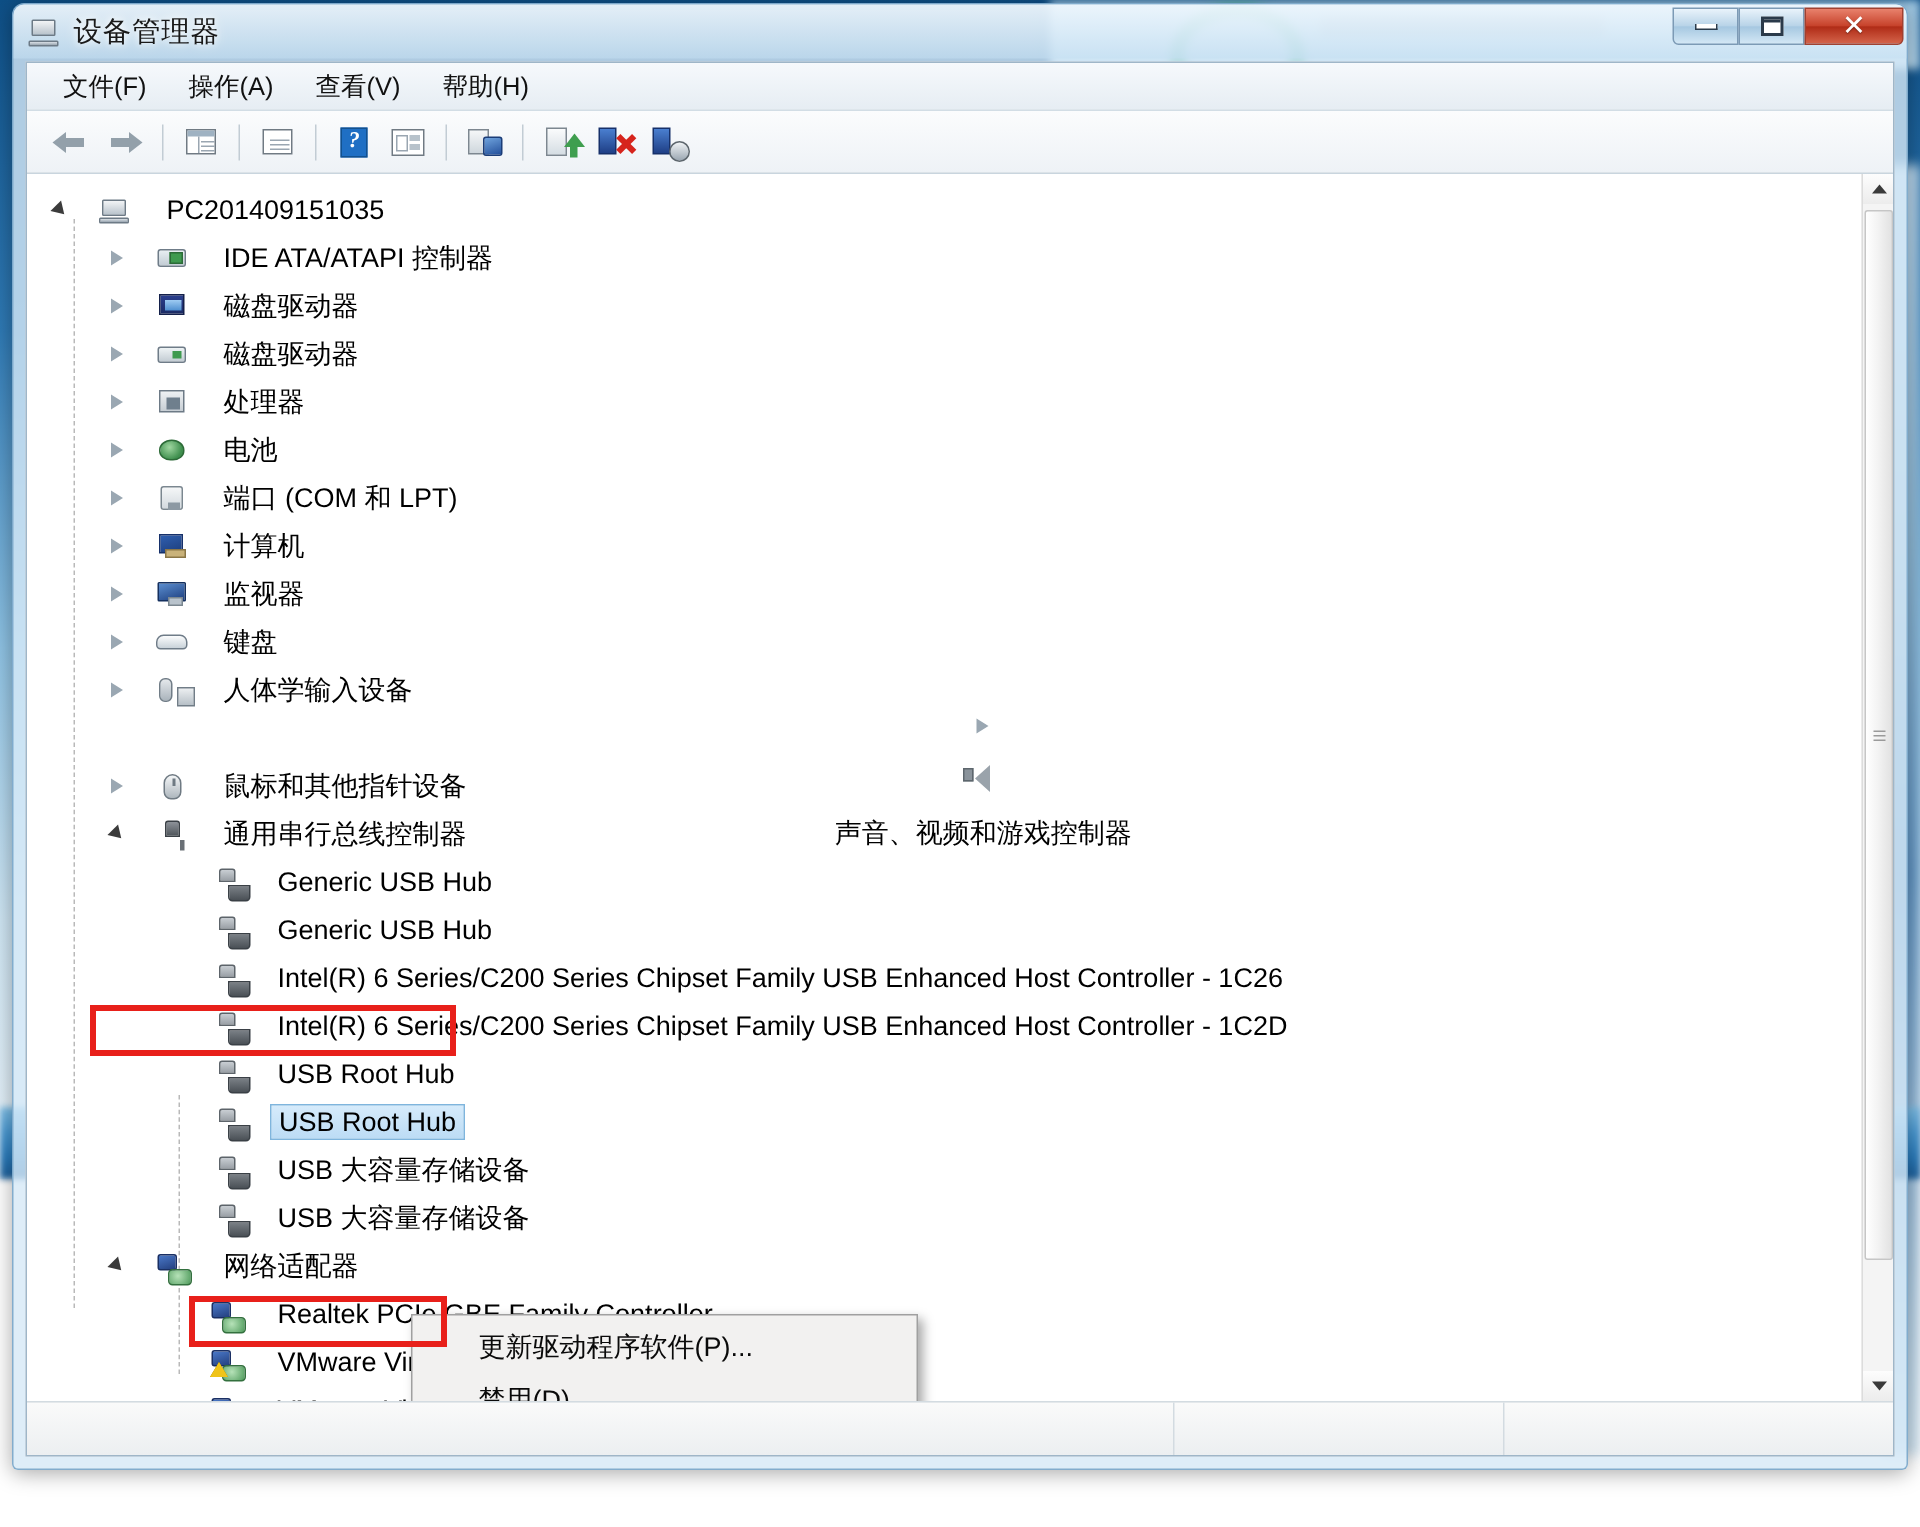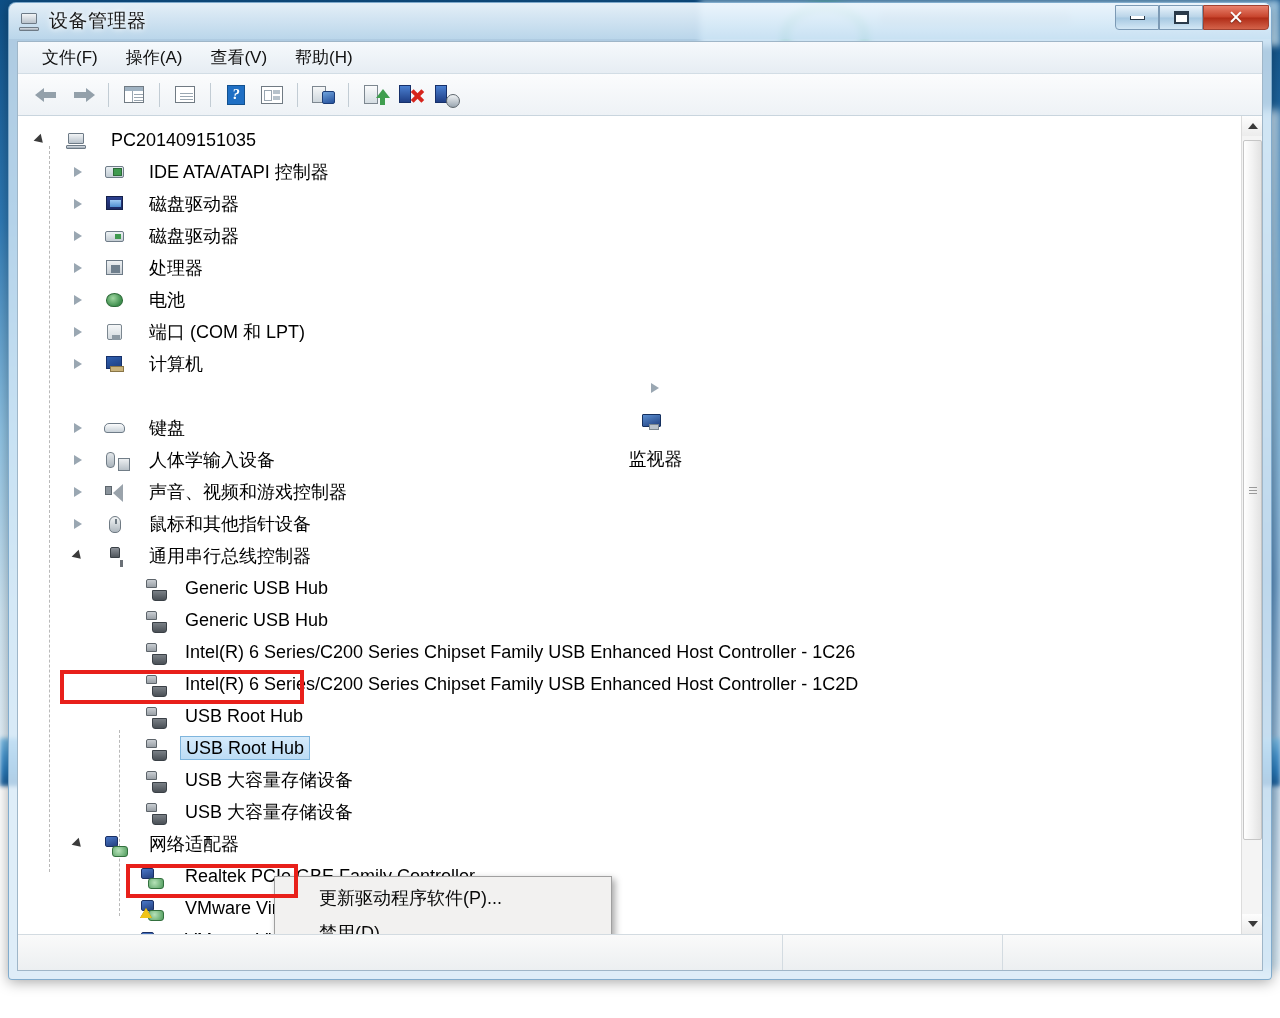--- a/index.html
+++ b/index.html
@@ -546,48 +546,48 @@
           </div>
           <div class="node" style="padding-left:38px;">
             <span class="exp">
                 <i class="tri-closed-hollow"></i>
               </span>
             <span class="ico">
                 <i class="ic-comp"></i>
               </span>
             <span class="lbl">计算机</span>
           </div>
+          <div class="node" style="padding-left:38px;">
+            <span class="exp">
+                <i class="tri-closed-hollow"></i>
+              </span>
+            <span class="ico">
+                <i class="ic-mon"></i>
+              </span>
+            <span class="lbl">监视器</span>
+          </div>
+          <div class="node" style="padding-left:38px;">
+            <span class="exp">
+                <i class="tri-closed-hollow"></i>
+              </span>
+            <span class="ico">
+                <i class="ic-kbd"></i>
+              </span>
+            <span class="lbl">键盘</span>
+          </div>
+          <div class="node" style="padding-left:38px;">
+            <span class="exp">
+                <i class="tri-closed-hollow"></i>
+              </span>
+            <span class="ico">
+                <i class="ic-hid"></i>
+              </span>
+            <span class="lbl">人体学输入设备</span>
+          </div>
           <div class="node" style="padding-left:38px;flex-direction:column;">
-            <span class="exp">
-                <i class="tri-closed-hollow"></i>
-              </span>
-            <span class="ico">
-                <i class="ic-mon"></i>
-              </span>
-            <span class="lbl">监视器</span>
-          </div>
-          <div class="node" style="padding-left:38px;">
-            <span class="exp">
-                <i class="tri-closed-hollow"></i>
-              </span>
-            <span class="ico">
-                <i class="ic-kbd"></i>
-              </span>
-            <span class="lbl">键盘</span>
-          </div>
-          <div class="node" style="padding-left:38px;">
-            <span class="exp">
-                <i class="tri-closed-hollow"></i>
-              </span>
-            <span class="ico">
-                <i class="ic-hid"></i>
-              </span>
-            <span class="lbl">人体学输入设备</span>
-          </div>
-          <div class="node" style="padding-left:38px;">
             <span class="exp">
                 <i class="tri-closed-hollow"></i>
               </span>
             <span class="ico">
                 <i class="ic-snd"></i>
               </span>
             <span class="lbl">声音、视频和游戏控制器</span>
           </div>
           <div class="node" style="padding-left:38px;">
             <span class="exp">

